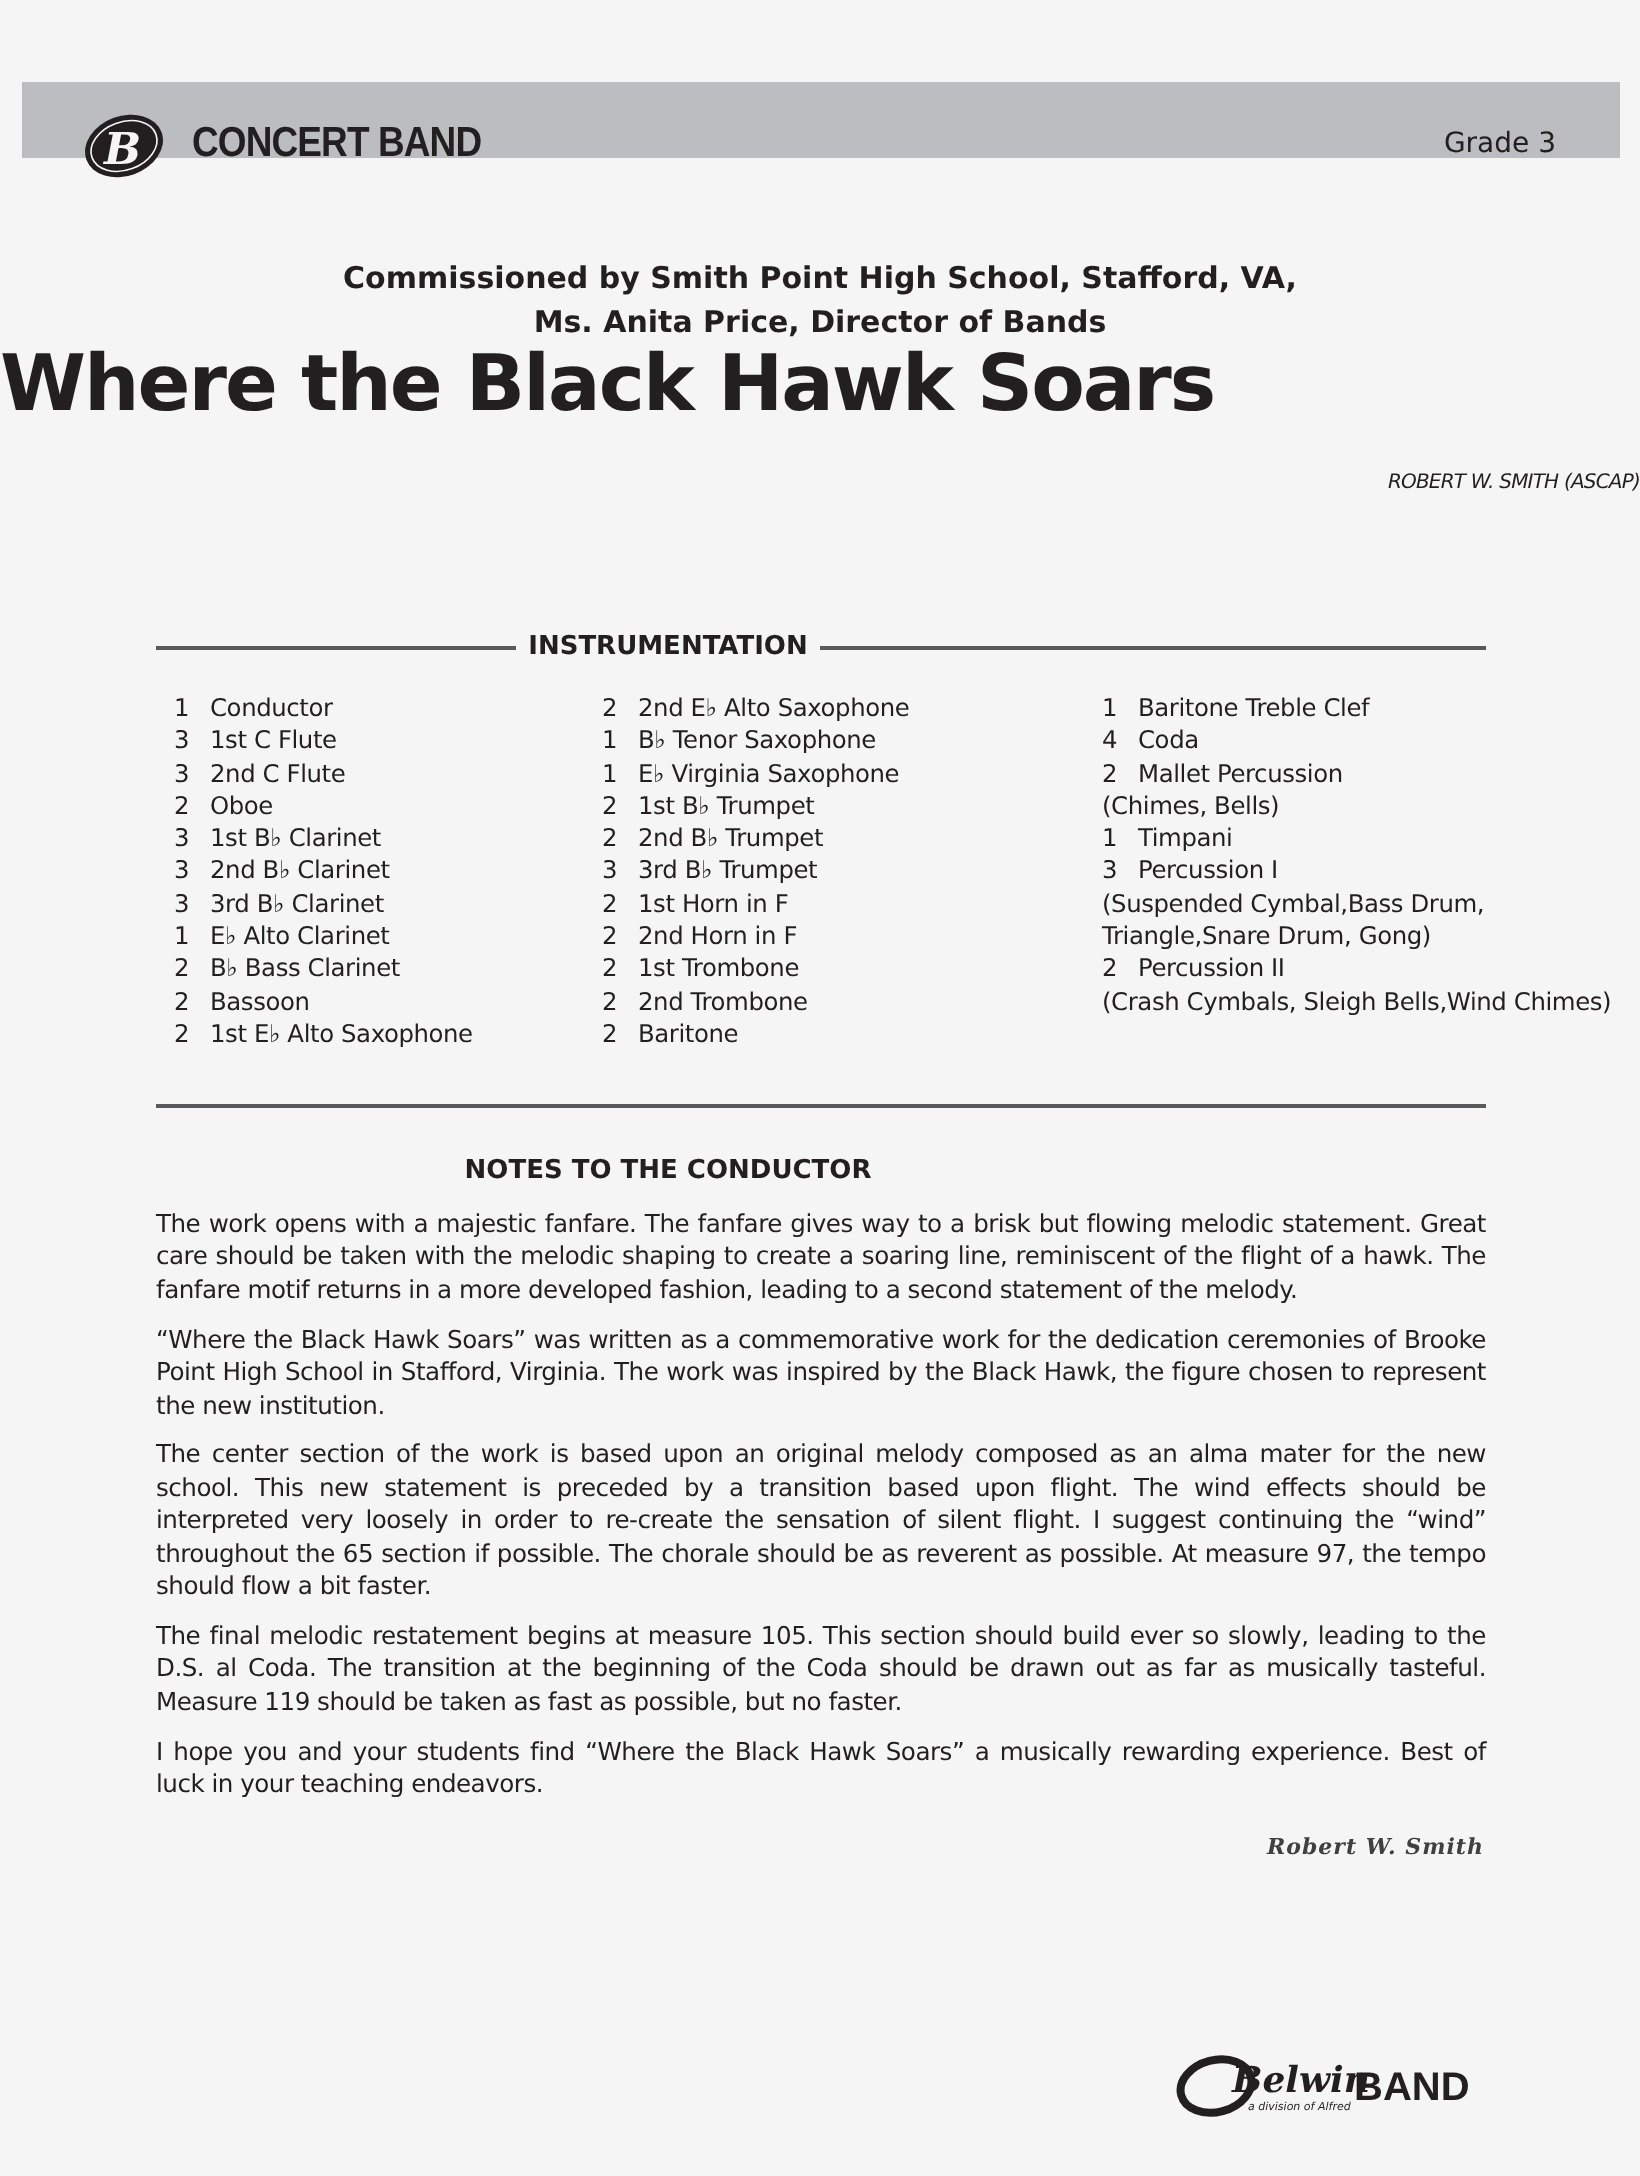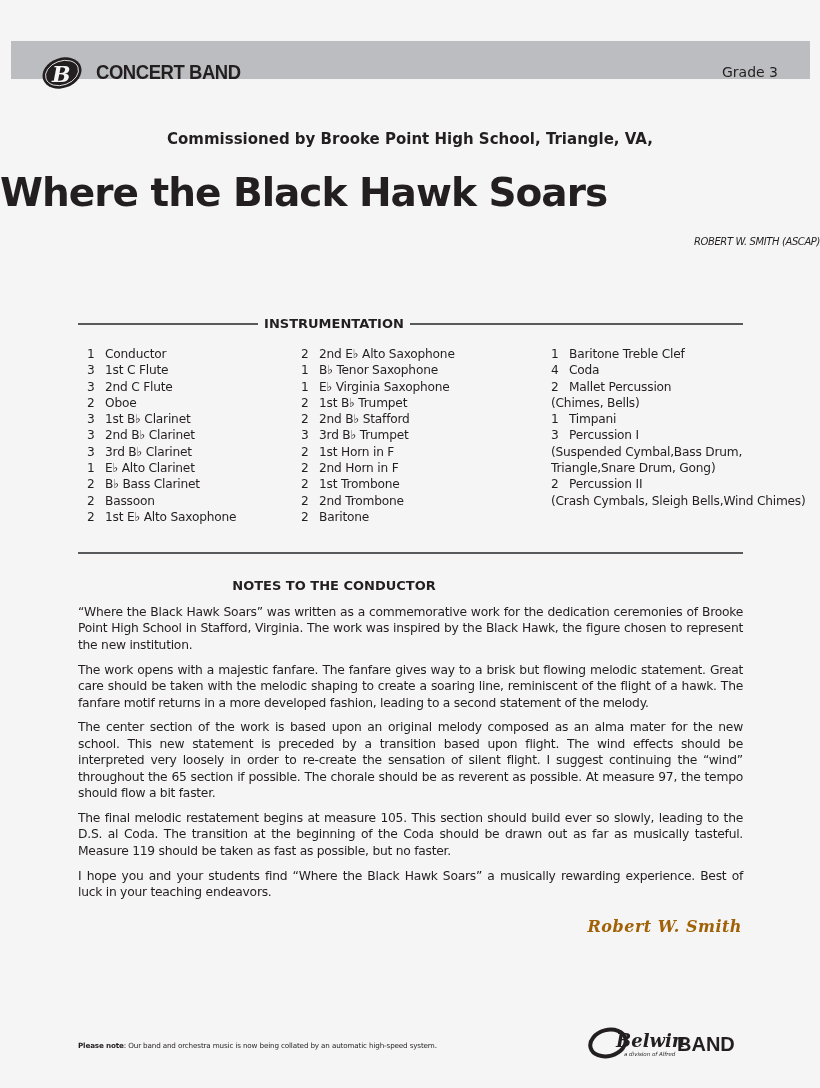--- a/index.html
+++ b/index.html
@@ -56,22 +56,22 @@
   .inst { display: flex; }
   .inst .qty { width: 18px; flex: none; }
   .notes {
     position: absolute; left: 78px; width: 665px; top: 604px;
     font-family: "DejaVu Sans", sans-serif; font-size: 12.3px; line-height: 16.4px;
     text-align: justify; color: #231f20; letter-spacing: -0.25px;
   }
   .notes p { margin: 0 0 8.5px 0; }
   .signature {
     position: absolute; right: 78px; top: 917px;
-    font-family: "DejaVu Serif", serif; font-style: italic; font-weight: bold; font-size: 16px;
-    color: #a16207; letter-spacing: 0.5px;
+    font-family: "DejaVu Serif", serif; font-style: italic; font-weight: bold; font-size: 11px;
+    color: #404040; letter-spacing: 0.5px;
   }
   .footnote {
     position: absolute; left: 78px; top: 1041px;
     font-family: "DejaVu Sans", sans-serif; font-size: 7.2px; line-height: 10px; color: #231f20;
     letter-spacing: -0.15px;
   }
   .footnote b { font-weight: bold; }
   .belwin {
     position: absolute; left: 588px; top: 1027px; width: 160px; height: 36px;
   }
@@ -97,21 +97,22 @@
 <svg class="logo-b" viewBox="0 0 44 36">
   <ellipse cx="22" cy="18" rx="20" ry="15" transform="rotate(-20 22 18)" fill="#231f20"></ellipse>
   <ellipse cx="22" cy="18" rx="17" ry="12" transform="rotate(-20 22 18)" fill="none" stroke="#f5f5f5" stroke-width="0.8"></ellipse>
   <text x="12" y="27" font-family="DejaVu Serif, serif" font-style="italic" font-weight="bold" font-size="22" fill="#f5f5f5">B</text>
 </svg>
 
 <div class="concert-band">CONCERT BAND</div>
 <div class="grade">Grade 3</div>
 
 <div class="commission">
-  <div>Commissioned by Brooke Point High School, Triangle, VA,</div>
+  <div>Commissioned by Smith Point High School, Stafford, VA,</div>
+  <div>Ms. Anita Price, Director of Bands</div>
 </div>
 
 <div class="title">Where the Black Hawk Soars</div>
 <div class="composer">ROBERT W. SMITH (ASCAP)</div>
 
 <div class="rule" style="left:78px; width:665px; top:323px;"></div>
 <div class="section-label" style="top:316px;">
   <span>INSTRUMENTATION</span>
 </div>
 
@@ -204,21 +205,21 @@
     </div>
     <div>
       <div class="inst">
         <span class="qty">2</span>
         <span>1st B♭ Trumpet</span>
       </div>
     </div>
     <div>
       <div class="inst">
         <span class="qty">2</span>
-        <span>2nd B♭ Stafford</span>
+        <span>2nd B♭ Trumpet</span>
       </div>
     </div>
     <div>
       <div class="inst">
         <span class="qty">3</span>
         <span>3rd B♭ Trumpet</span>
       </div>
     </div>
     <div>
       <div class="inst">
@@ -281,31 +282,30 @@
     <div><div class="inst">
         <span class="qty">2</span>
         <span>Percussion II</span>
       </div><span class="sub">(Crash Cymbals, Sleigh Bells,</span><span class="sub">Wind Chimes)</span></div>
   </div>
 
 <div class="rule" style="left:78px; width:665px; top:552px;"></div>
 <div class="section-label" style="top:578px;">NOTES TO THE CONDUCTOR</div>
 
 <div class="notes" id="notes">
+    <p>The work opens with a majestic fanfare. The fanfare gives way to a brisk but flowing melodic statement. Great care should be taken with the melodic shaping to create a soaring line, reminiscent of the flight of a hawk. The fanfare motif returns in a more developed fashion, leading to a second statement of the melody.</p>
     <p>“Where the Black Hawk Soars” was written as a commemorative work for the dedication ceremonies of Brooke Point High School in Stafford, Virginia. The work was inspired by the Black Hawk, the figure chosen to represent the new institution.</p>
-    <p>The work opens with a majestic fanfare. The fanfare gives way to a brisk but flowing melodic statement. Great care should be taken with the melodic shaping to create a soaring line, reminiscent of the flight of a hawk. The fanfare motif returns in a more developed fashion, leading to a second statement of the melody.</p>
     <p>The center section of the work is based upon an original melody composed as an alma mater for the new school. This new statement is preceded by a transition based upon flight. The wind effects should be interpreted very loosely in order to re-create the sensation of silent flight. I suggest continuing the “wind” throughout the 65 section if possible. The chorale should be as reverent as possible. At measure 97, the tempo should flow a bit faster.</p>
     <p>The final melodic restatement begins at measure 105. This section should build ever so slowly, leading to the D.S. al Coda. The transition at the beginning of the Coda should be drawn out as far as musically tasteful. Measure 119 should be taken as fast as possible, but no faster.</p>
     <p>I hope you and your students find “Where the Black Hawk Soars” a musically rewarding experience. Best of luck in your teaching endeavors.</p>
   </div>
 
 <div class="signature">Robert W. Smith</div>
 
 <div class="footnote">
-  <div><b>Please note</b><span>: Our band and orchestra music is now being collated by an automatic high-speed system.</span></div>
 </div>
 
 <div class="belwin">
   <svg width="40" height="34" viewBox="0 0 40 34" style="position:absolute;left:0;top:0;">
     <ellipse cx="20" cy="16" rx="18" ry="13" transform="rotate(-15 20 16)" fill="none" stroke="#231f20" stroke-width="4"></ellipse>
   </svg>
   <span class="belwin-script">Belwin</span>
   <span class="belwin-band">BAND</span>
   <span class="belwin-div">a division of Alfred</span>
 </div>

